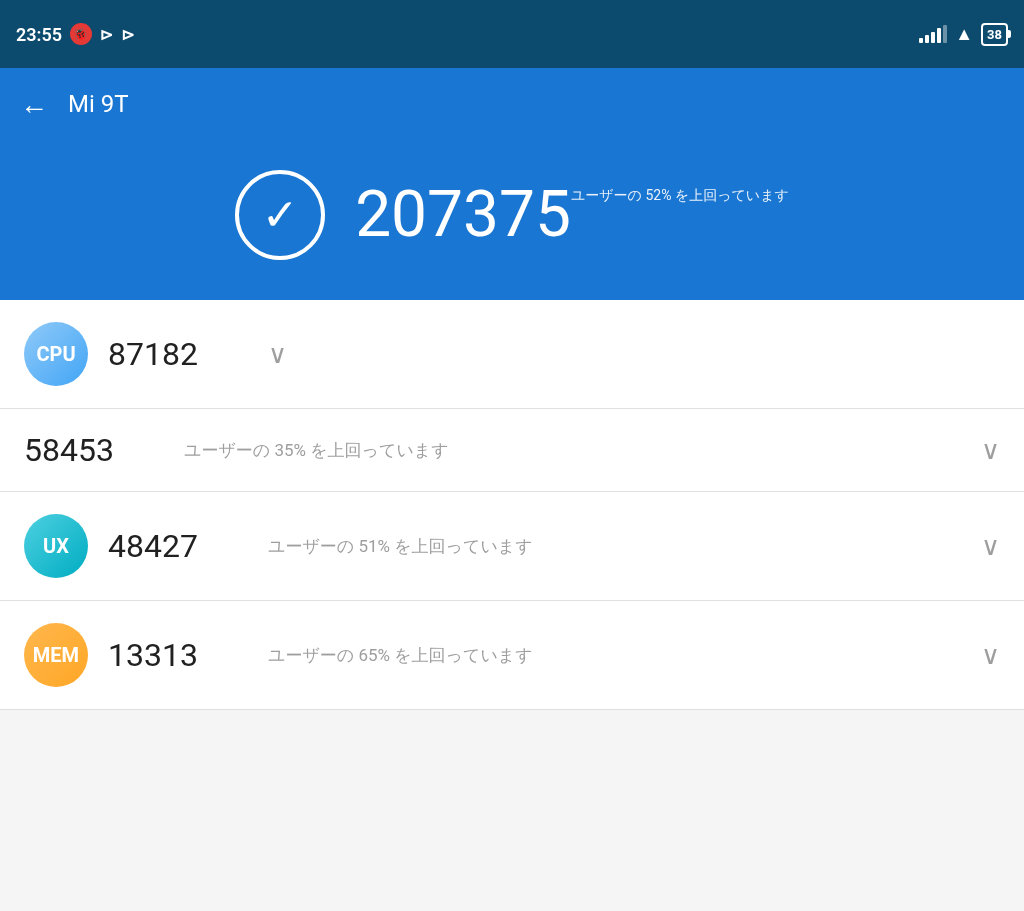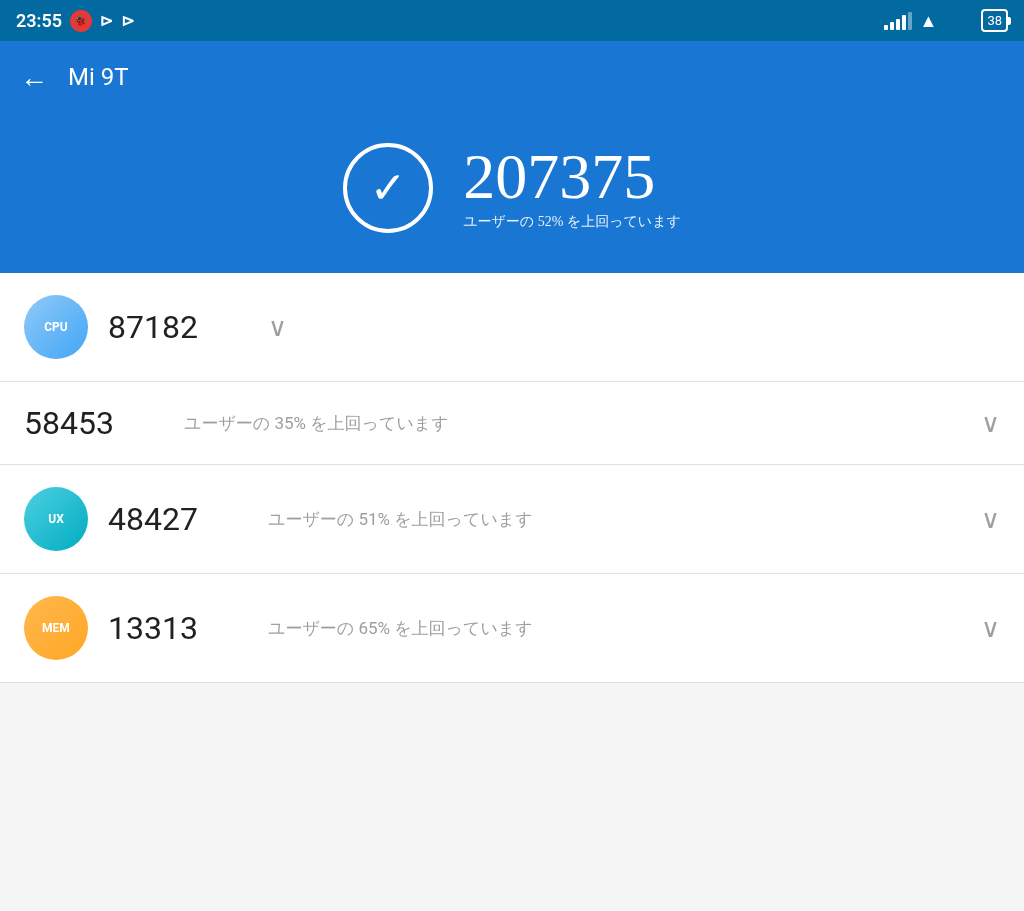--- a/index.html
+++ b/index.html
@@ -6,26 +6,26 @@
     body {
       width: 1024px;
       height: 911px;
       background: #f5f5f5;
       font-family: 'Roboto', Arial, sans-serif;
       overflow: hidden;
     }
 
     
     .status-bar {
-      background: #0369a1;
+      background: #0c4a6e;
       display: flex;
       align-items: center;
       justify-content: space-between;
       padding: 8px 16px;
-      height: 41px;
+      height: 68px;
     }
     .status-left {
       display: flex;
       align-items: center;
       gap: 8px;
       color: white;
       font-size: 18px;
       font-weight: 600;
     }
     .status-right {
@@ -48,23 +48,22 @@
     .wifi-icon {
       font-size: 18px;
     }
     .battery-indicator {
       display: flex;
       align-items: center;
       border: 2px solid white;
       border-radius: 4px;
       padding: 2px 4px;
       font-size: 13px;
-      font-weight: 400;
+      font-weight: 700;
       position: relative;
-      margin-left: 36px;
     }
     .battery-indicator::after {
       content: '';
       position: absolute;
       right: -5px;
       top: 50%;
       transform: translateY(-50%);
       width: 3px;
       height: 8px;
       background: white;
@@ -124,22 +123,21 @@
       justify-content: center;
       flex-shrink: 0;
     }
     .check-mark {
       color: white;
       font-size: 44px;
       line-height: 1;
     }
     .score-info {
       display: flex;
-      flex-direction: column;
-      font-family: Liberation Serif, serif;
+      flex-direction: row;
     }
     .score-number {
       color: white;
       font-size: 64px;
       font-weight: 400;
       line-height: 1;
     }
     .score-subtitle {
       color: rgba(255,255,255,0.9);
       font-size: 14px;
@@ -160,21 +158,21 @@
       background: white;
     }
     .bench-badge {
       width: 64px;
       height: 64px;
       border-radius: 50%;
       display: flex;
       align-items: center;
       justify-content: center;
       color: white;
-      font-size: 12px;
+      font-size: 20px;
       font-weight: 700;
       flex-shrink: 0;
     }
     .bench-badge.cpu { background: linear-gradient(135deg, #90CAF9, #42A5F5); }
     .bench-badge.gpu { background: linear-gradient(135deg, #CE93D8, #AB47BC); }
     .bench-badge.ux  { background: linear-gradient(135deg, #4DD0E1, #00ACC1); }
     .bench-badge.mem { background: linear-gradient(135deg, #FFB74D, #FFA726); }
 
     .bench-score {
       font-size: 32px;

